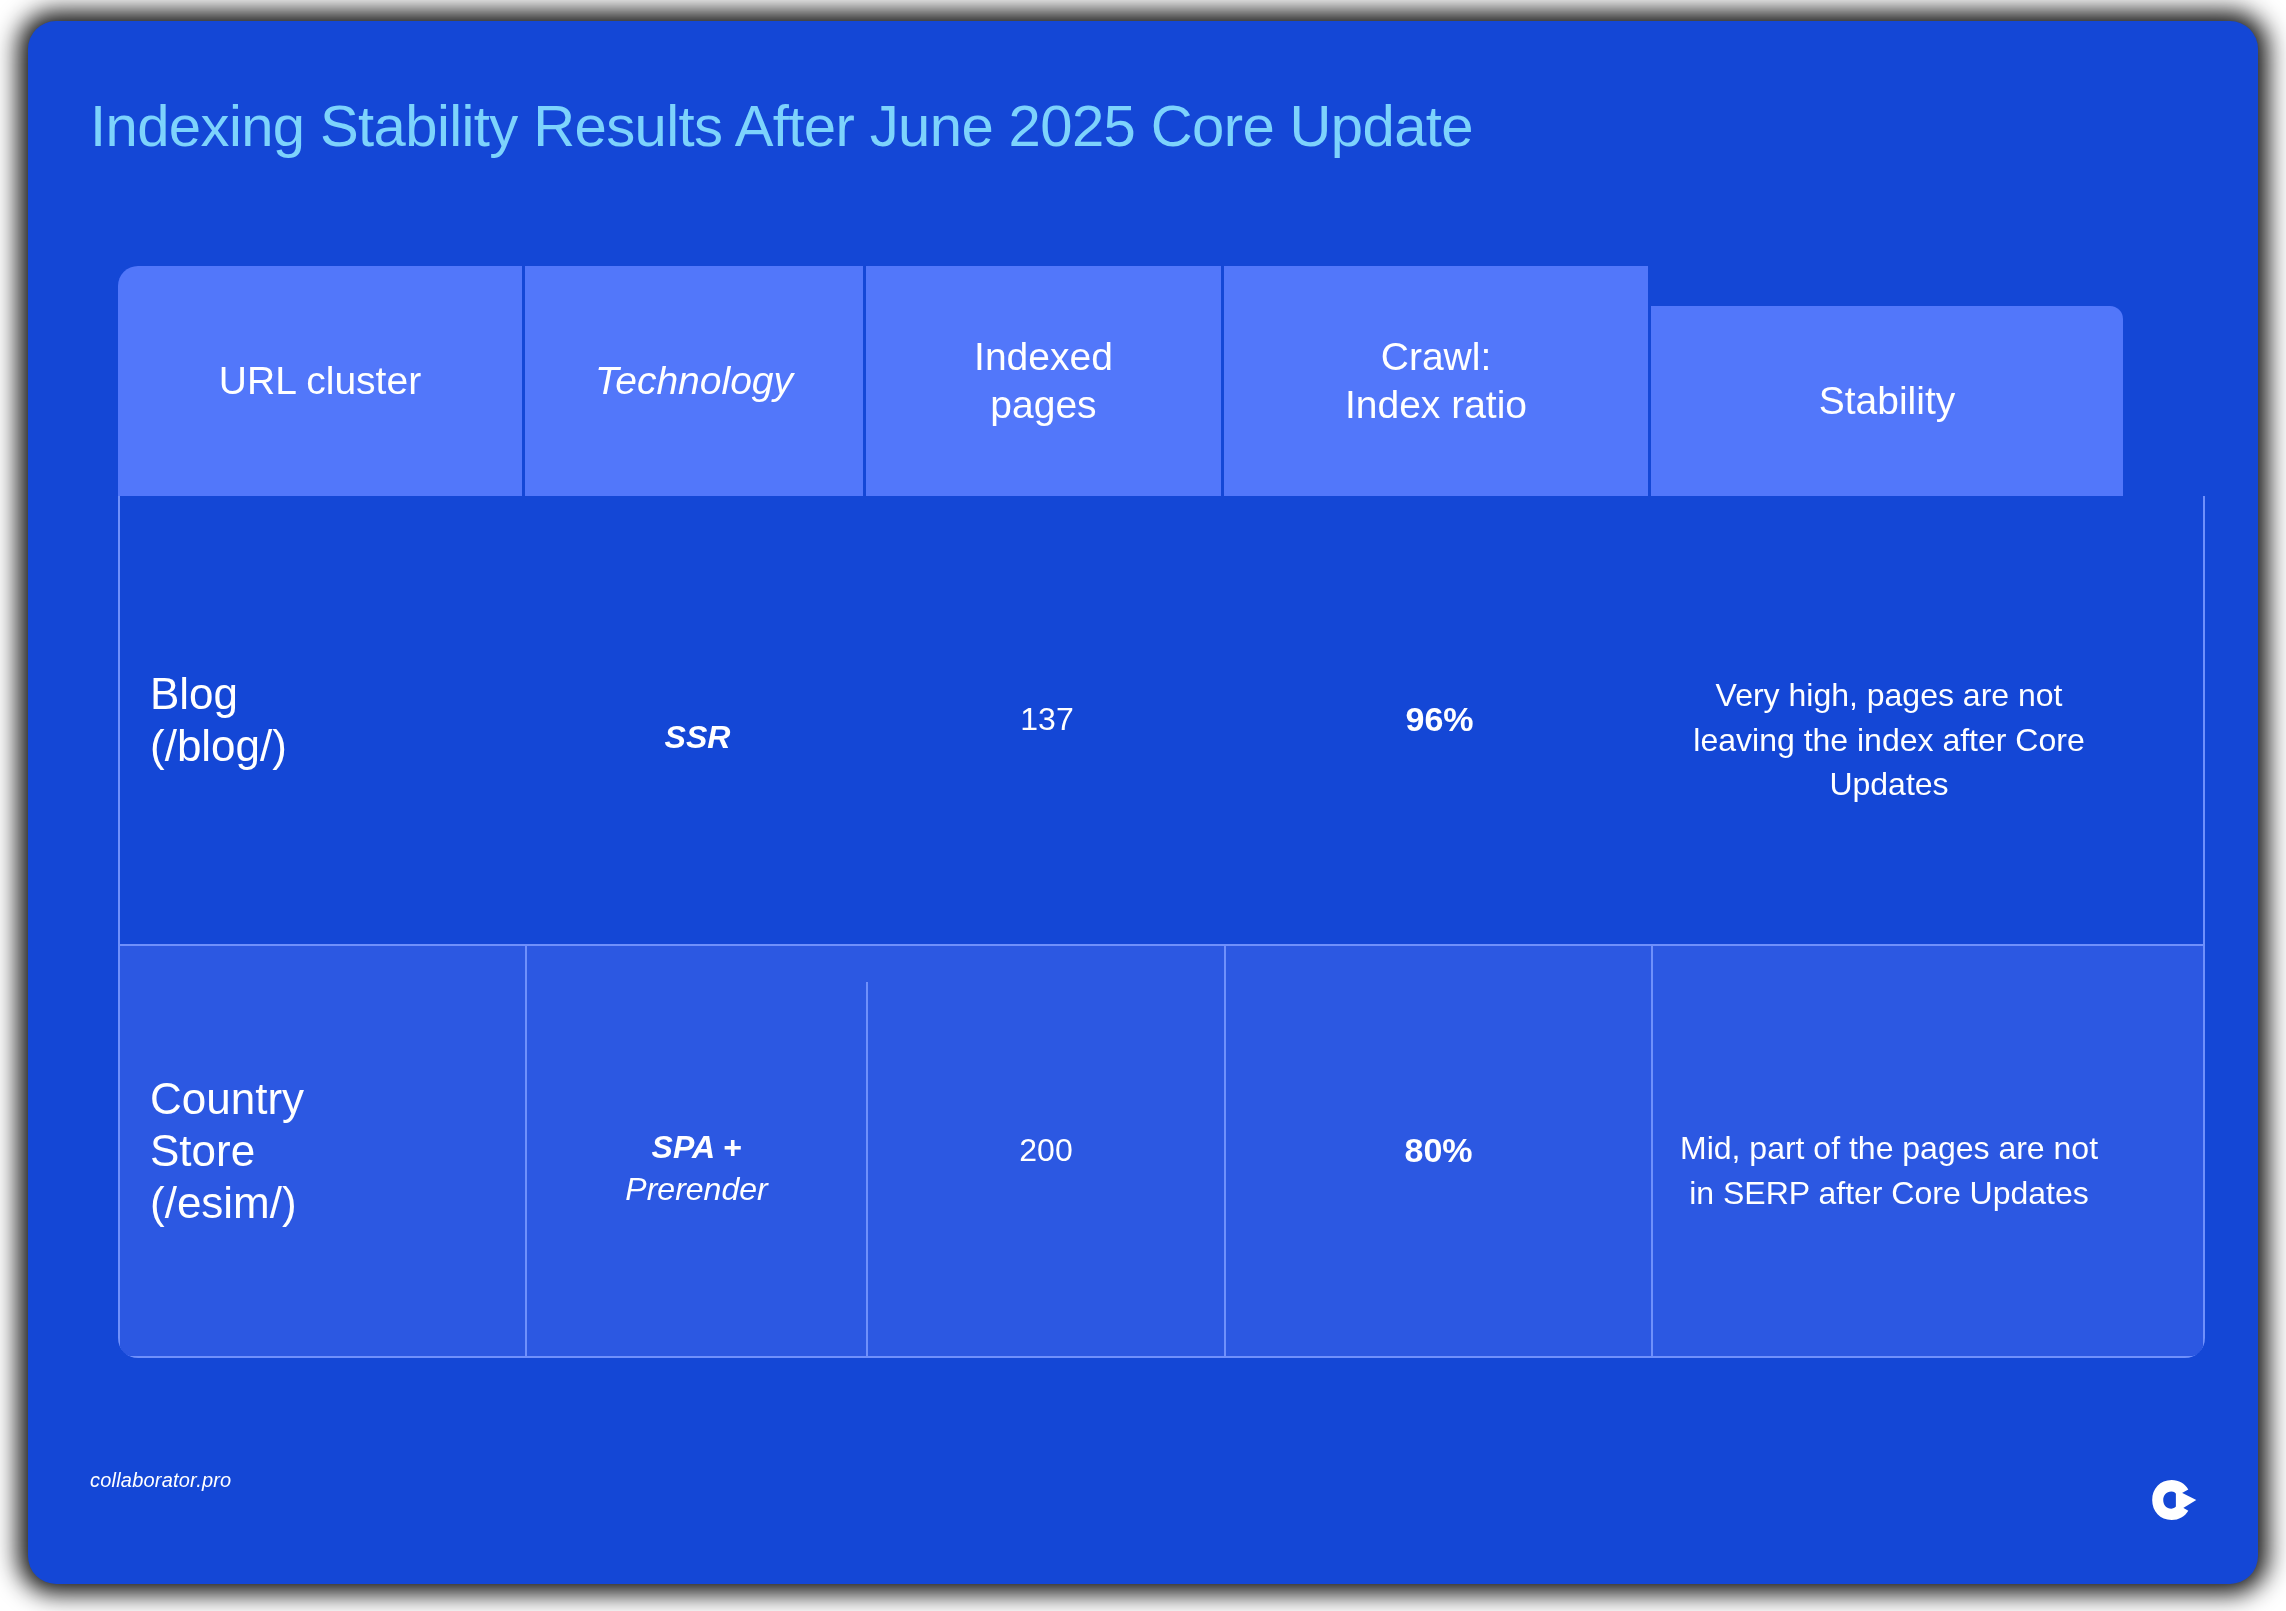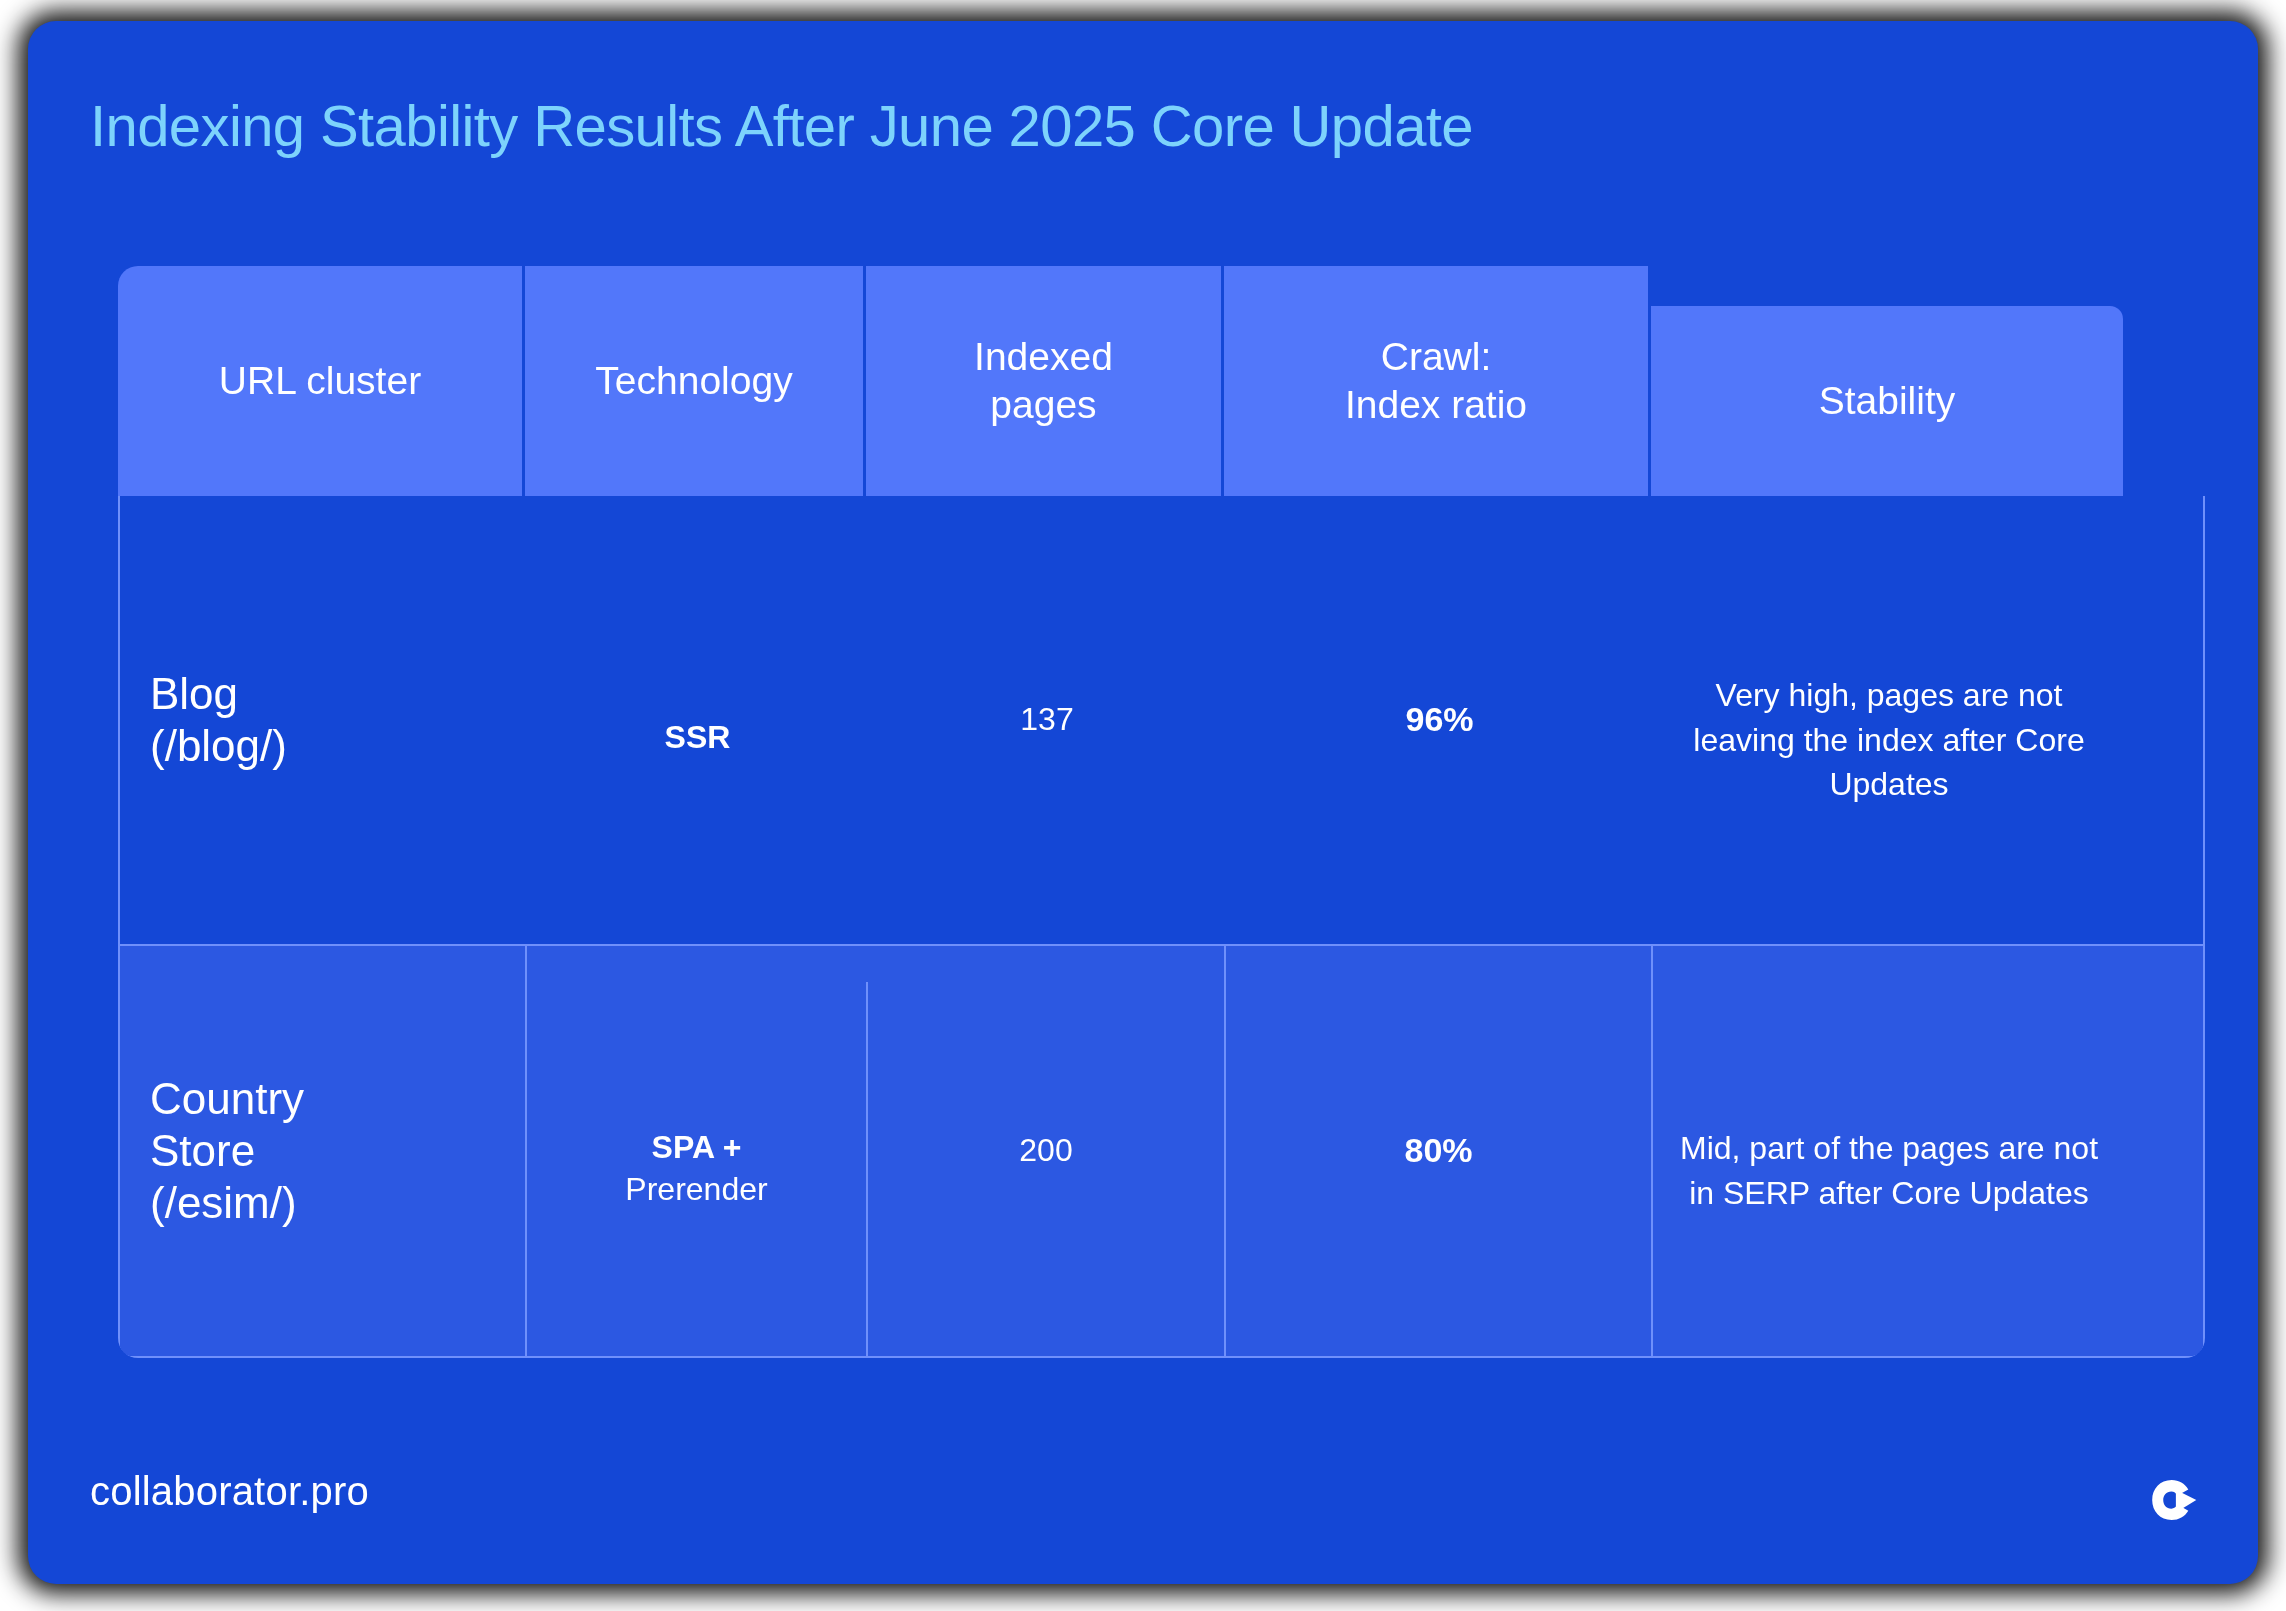--- a/index.html
+++ b/index.html
@@ -67,21 +67,21 @@
   .cell {
     box-sizing: border-box;
     color: #ffffff;
     display: flex;
     align-items: center;
     padding: 0 15px;
   }
 
   
   .c0 { width: 407px; }
-  .c1 { width: 341px; }
+  .c1 { width: 341px; font-style: italic; }
   .c2 { width: 358px; }
   .c3 { width: 427px; }
   .c4 { width: 472px; margin-top: 40px; }
 
   
   #header-row { height: 230px; }
   #header-row .cell {
     background: #5277fa;
     justify-content: center;
     text-align: center;
@@ -149,23 +149,24 @@
     font-weight: 400;
     padding: 0 24px;
   }
 
   
   #footer-site {
     position: absolute;
     left: 62px;
     top: 1448px;
     color: #ffffff;
-    font-size: 40px;
+    font-size: 20px;
     font-weight: 400;
     letter-spacing: 0.2px;
+    font-style: italic;
   }
   #logo {
     position: absolute;
     right: 58px;
     top: 1454px;
     width: 52px;
     height: 52px;
   }
 </style>
 </head>

